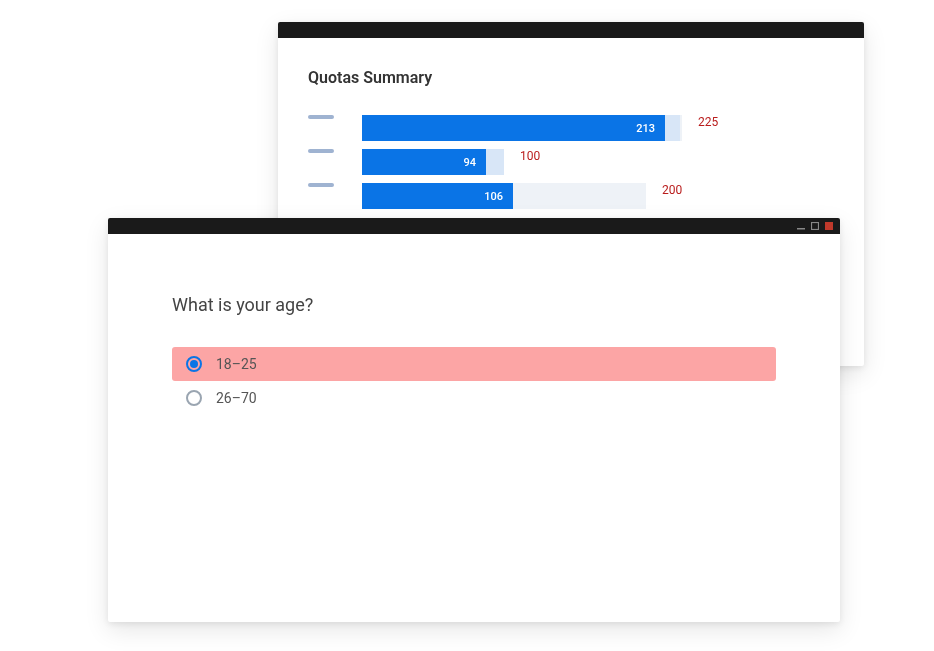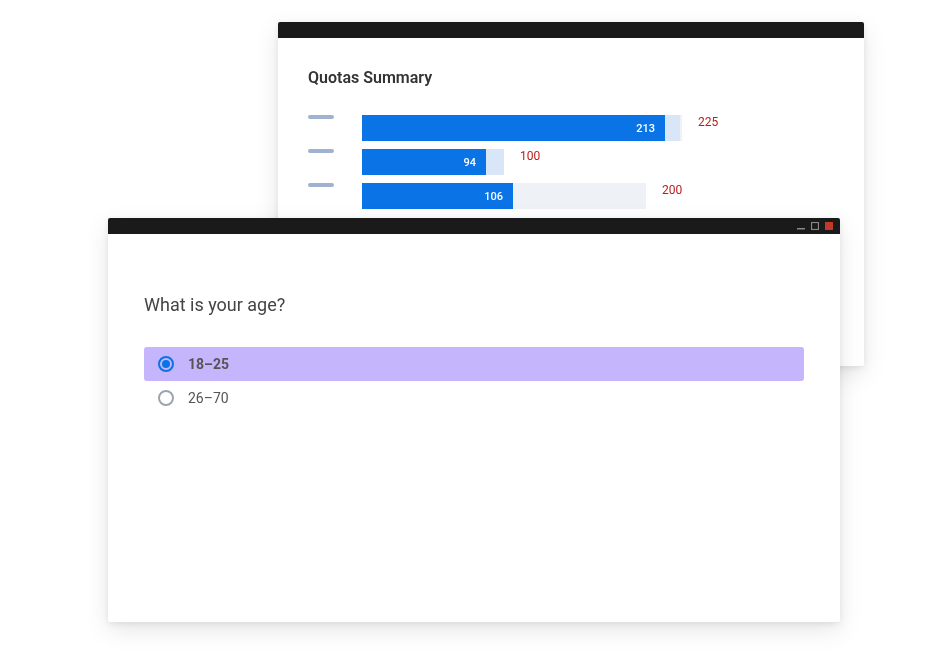--- a/index.html
+++ b/index.html
@@ -92,37 +92,37 @@
       position: absolute;
       top: 0;
       height: 100%;
       background: #d8e6f7;
     }
     .quota-total {
       margin-left: 16px;
       font-size: 12px;
       color: #b91c1c;
     }
-    .survey-content { padding: 60px 36px; }
+    .survey-content { padding: 60px 64px; }
     .question-text {
       font-size: 18px;
       color: #444;
       font-weight: 400;
       margin-bottom: 32px;
     }
     .options { display: flex; flex-direction: column; }
     .option {
       display: flex;
       align-items: center;
       padding: 9px 14px;
       border-radius: 3px;
       cursor: pointer;
       gap: 14px;
     }
-    .option.selected { background: #c4b5fd; font-weight: bold; }
+    .option.selected { background: #fca5a5; }
     .radio {
       width: 16px;
       height: 16px;
       border: 2px solid #9aa5b1;
       border-radius: 50%;
       display: inline-flex;
       align-items: center;
       justify-content: center;
       flex-shrink: 0;
     }

